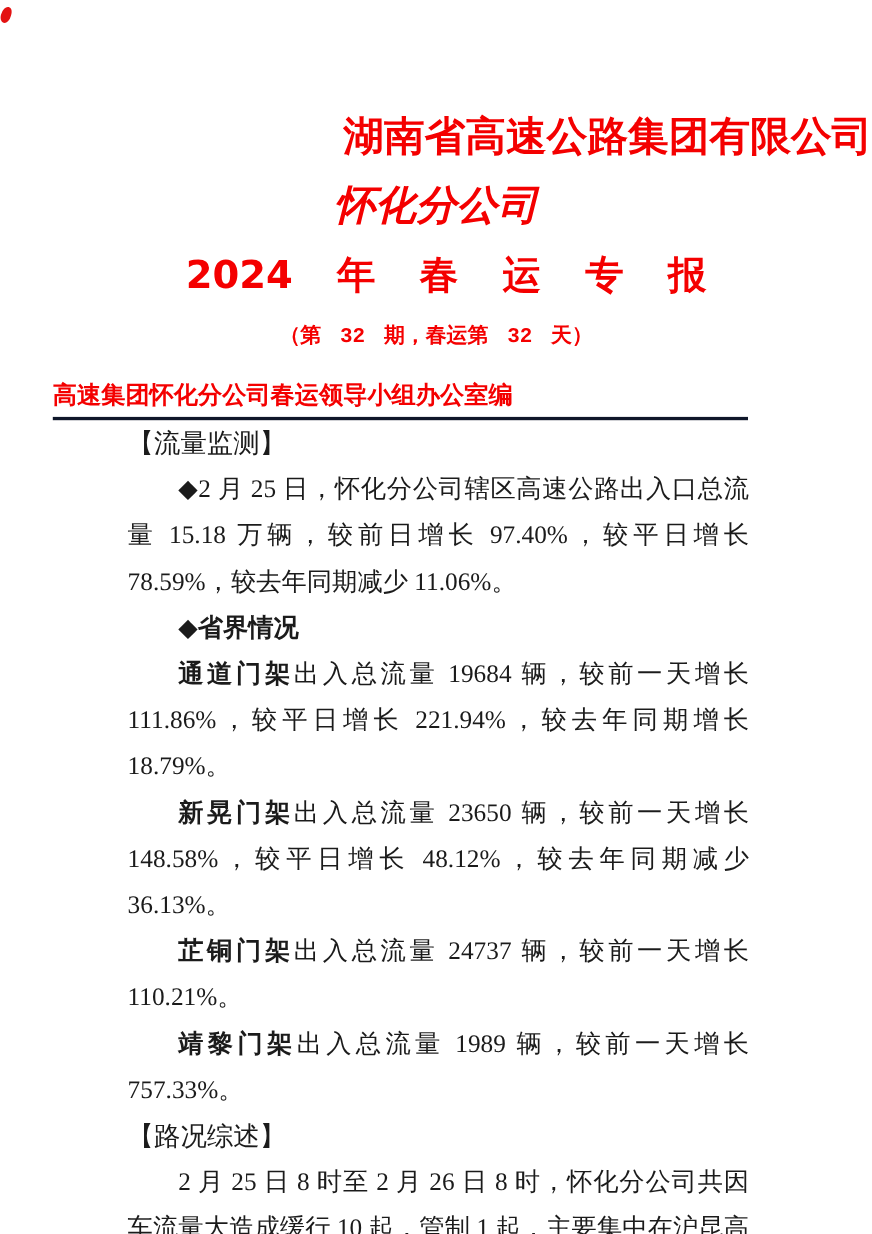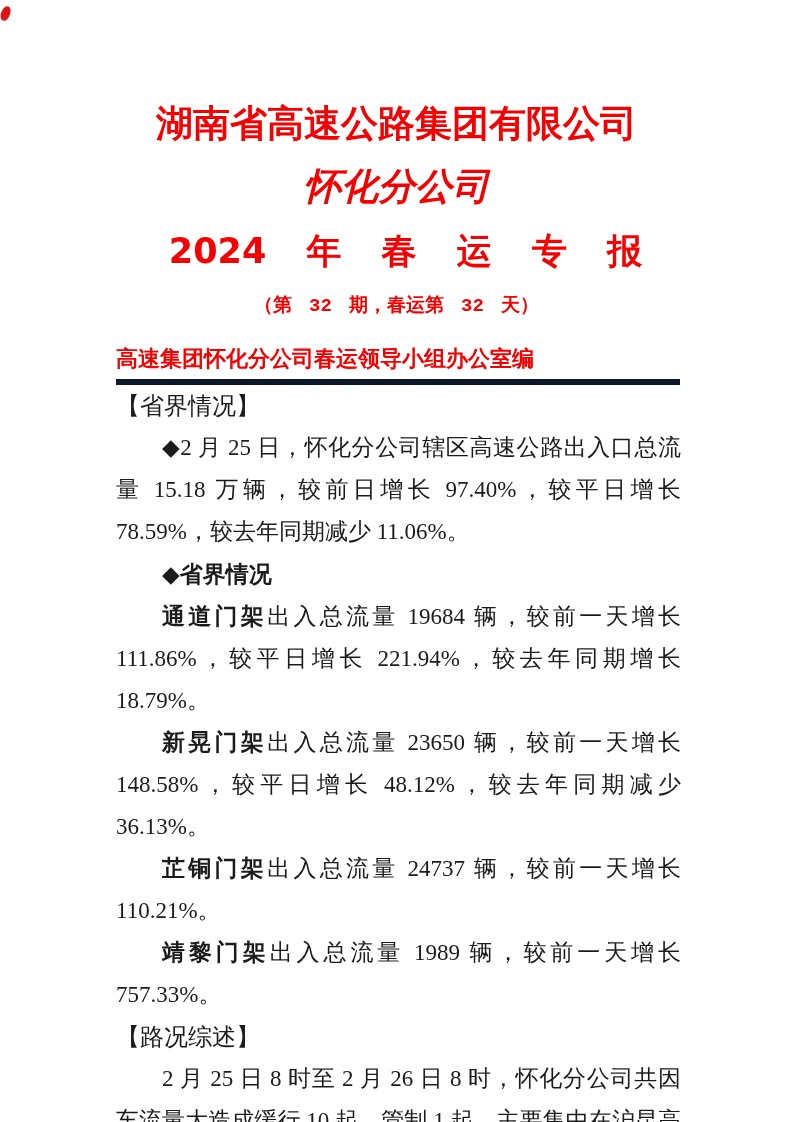--- a/index.html
+++ b/index.html
@@ -17,31 +17,31 @@
     background:#e31212;
     border-radius:60% 40% 55% 45%;
     transform:rotate(14deg);
   }
   .title{
     text-align:center;
     color:#f40000;
     font-weight:bold;
     font-family:"DejaVu Sans","Liberation Sans",sans-serif;
   }
-  .t1{margin:104px 0 0;font-size:37px;line-height:40px;}
+  .t1{margin:104px 0 0;font-size:37px;line-height:40px;text-align:right;}
   .t2{margin:23px 0 0;font-size:37px;line-height:40px;font-style:italic;}
   .t3{margin:25px 0 0;font-size:35px;line-height:38px;word-spacing:0.8em;padding-left:18px;}
   .t4{
     margin:24px 12px 0;font-size:19px;line-height:24px;word-spacing:0.3em;
     font-family:Liberation Mono, monospace;
   }
   .masthead{
-    margin:28px 113px 0 116px;
+    margin:28px 113px 0 48px;
     display:flex;justify-content:space-between;align-items:flex-end;
-    border-bottom:6px solid #0f172a;
+    border-bottom:3px solid #0f172a;
     padding-bottom:7px;
   }
   .masthead .editor{
     color:#f40000;font-weight:bold;font-size:22px;line-height:26px;
   }
   .masthead .date{
     color:#1b1b1b;font-weight:bold;font-size:22px;line-height:26px;
     white-space:nowrap;
   }
   .doc-body{
@@ -80,21 +80,21 @@
   <div class="title t2">怀化分公司</div>
   <div class="title t3">2024 年 春 运 专 报</div>
   <div class="title t4">（第 32 期，春运第 32 天）</div>
 
   <div class="masthead">
     <span class="editor">高速集团怀化分公司春运领导小组办公室编</span>
   </div>
 
   <div class="doc-body">
 
-    <h2 class="sec-heading">【省界情况】</h2>
+    <h2 class="sec-heading">【流量监测】</h2>
 
     <p class="para"><span>◆2 月 25 日，怀化分公司辖区高速公路出入口总流量 15.18 万辆，较前日增长 97.40%，较平日增长 78.59%，较去年同期减少 11.06%。</span></p>
 
     <p class="para"><span class="lead-sans">◆省界情况</span></p>
 
     <p class="para"><span class="lead">通道门架</span><span>出入总流量 19684 辆，较前一天增长 111.86%，较平日增长 221.94%，较去年同期增长 18.79%。</span></p>
 
     <p class="para"><span class="lead">新晃门架</span><span>出入总流量 23650 辆，较前一天增长 148.58%，较平日增长 48.12%，较去年同期减少 36.13%。</span></p>
 
     <p class="para"><span class="lead">芷铜门架</span><span>出入总流量 24737 辆，较前一天增长 110.21%。</span></p>

